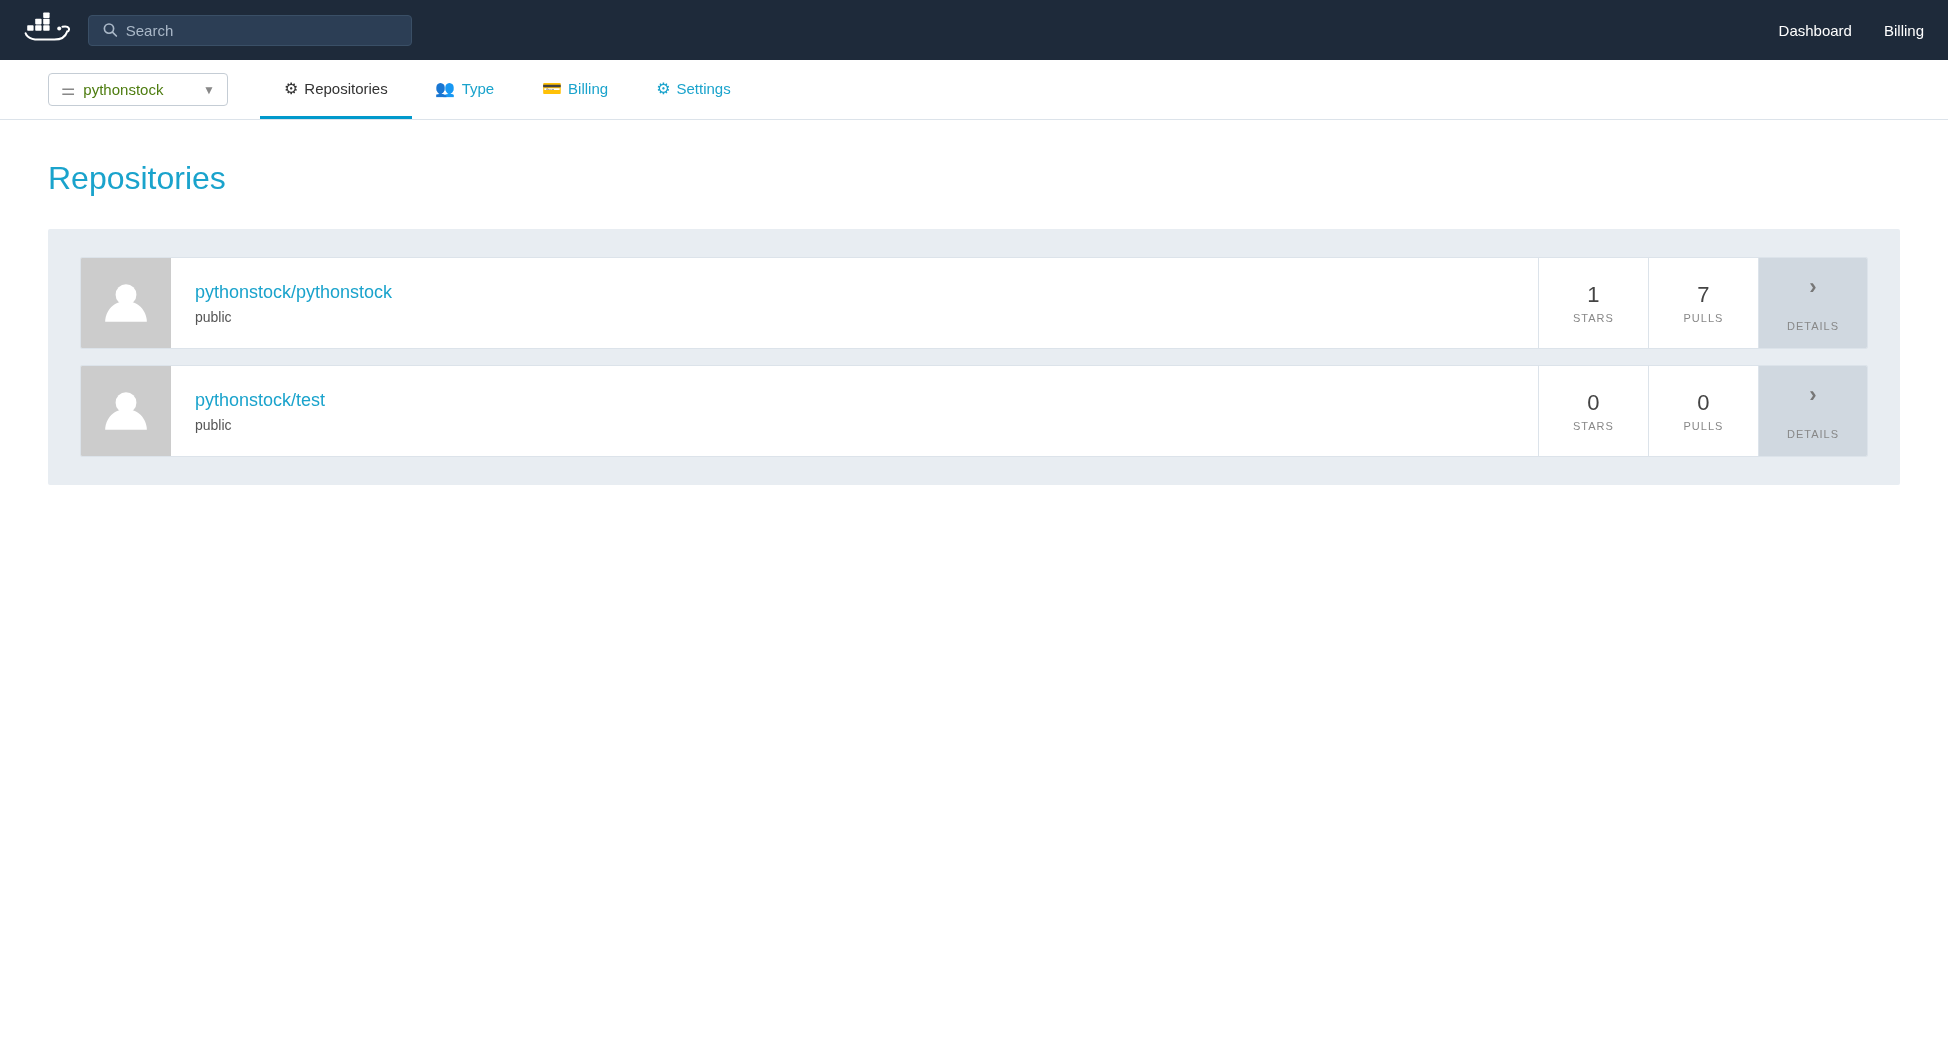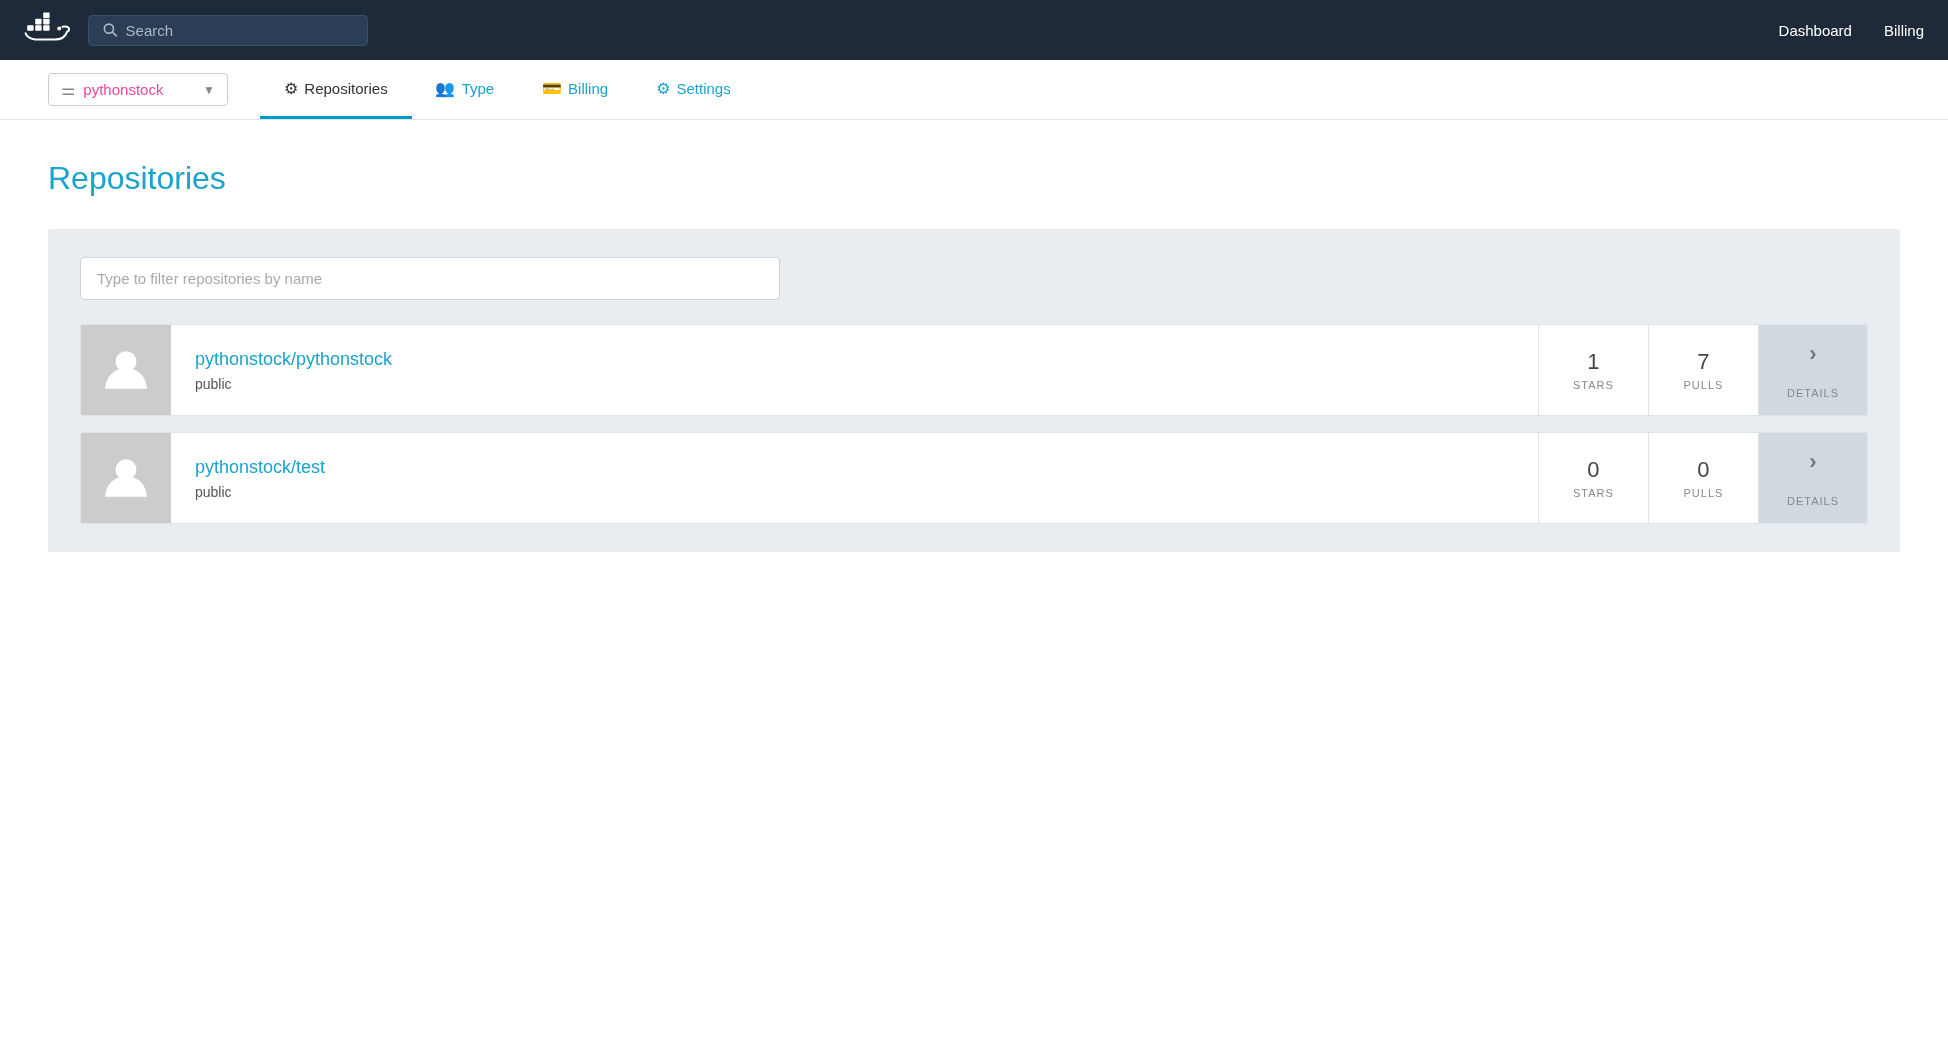--- a/index.html
+++ b/index.html
@@ -28,21 +28,21 @@
       height: 40px;
     }
     .search-box {
       display: flex;
       align-items: center;
       background: #2c3e55;
       border: 1px solid #3a4f66;
       border-radius: 4px;
       padding: 6px 14px;
       gap: 8px;
-      width: 280px;
+      width: 324px;
     }
     .search-box input {
       background: transparent;
       border: none;
       outline: none;
       color: #aab8c8;
       font-size: 15px;
       width: 100%;
     }
     .search-box input::placeholder { color: #aab8c8; }
@@ -81,21 +81,21 @@
       cursor: pointer;
       min-width: 180px;
       background: #fff;
     }
     .org-selector .org-icon {
       color: #888;
       font-size: 16px;
     }
     .org-selector .org-name {
       font-size: 15px;
-      color: #ec4899;
+      color: #4d7c0f;
       flex: 1;
     }
     .org-selector .chevron {
       color: #888;
       font-size: 12px;
     }
     .nav-tabs {
       display: flex;
       align-items: center;
       height: 100%;
@@ -303,21 +303,20 @@
       <span class="tab-icon">⚙</span>
       <span>Settings</span>
     </a>
   </nav>
 </div>
 
 <main class="page-content">
   <h1 class="page-title">Repositories</h1>
 
   <div class="repos-section">
-    <input class="filter-input" type="text" placeholder="Type to filter repositories by name" style="">
 
     <div class="repo-list">
 
       <div class="repo-card">
         <div class="repo-avatar">
           <svg viewBox="0 0 24 24" xmlns="http://www.w3.org/2000/svg">
             <circle cx="12" cy="8" r="5"></circle>
             <path d="M2 21c0-5.523 4.477-10 10-10s10 4.477 10 10"></path>
           </svg>
         </div>

